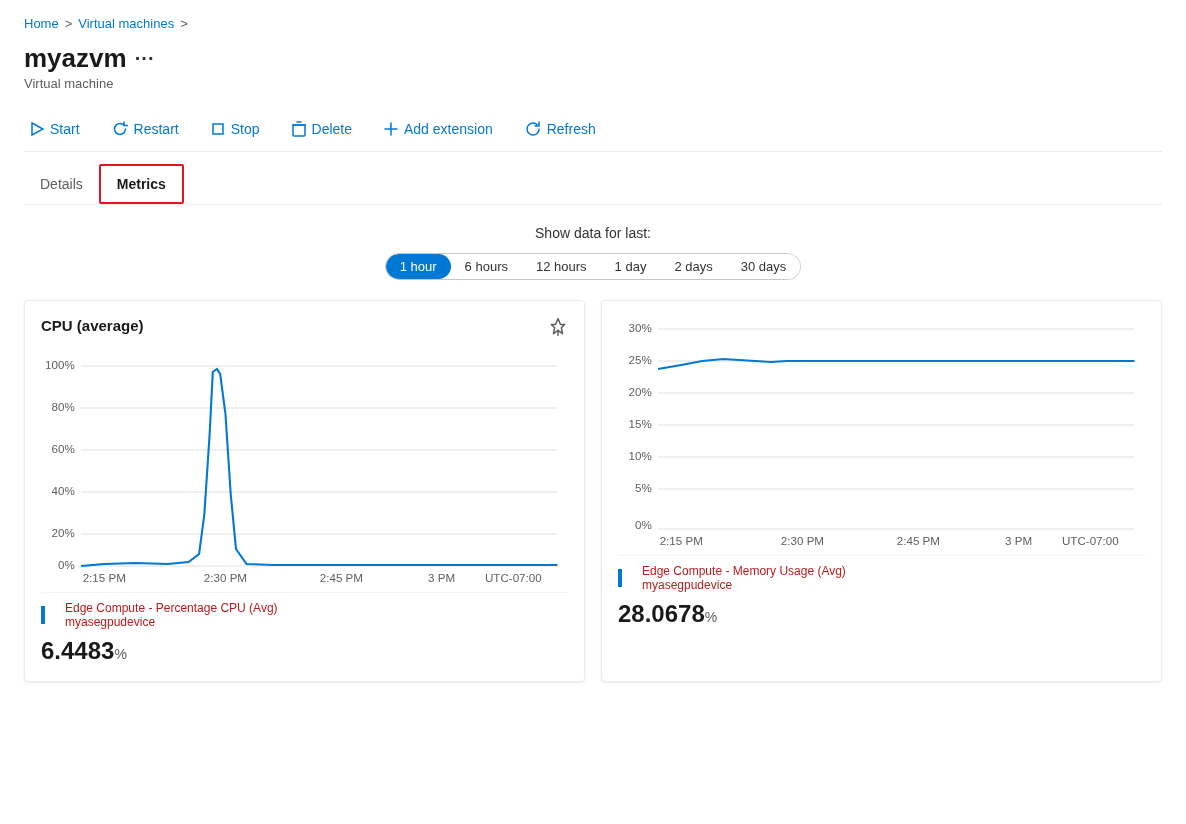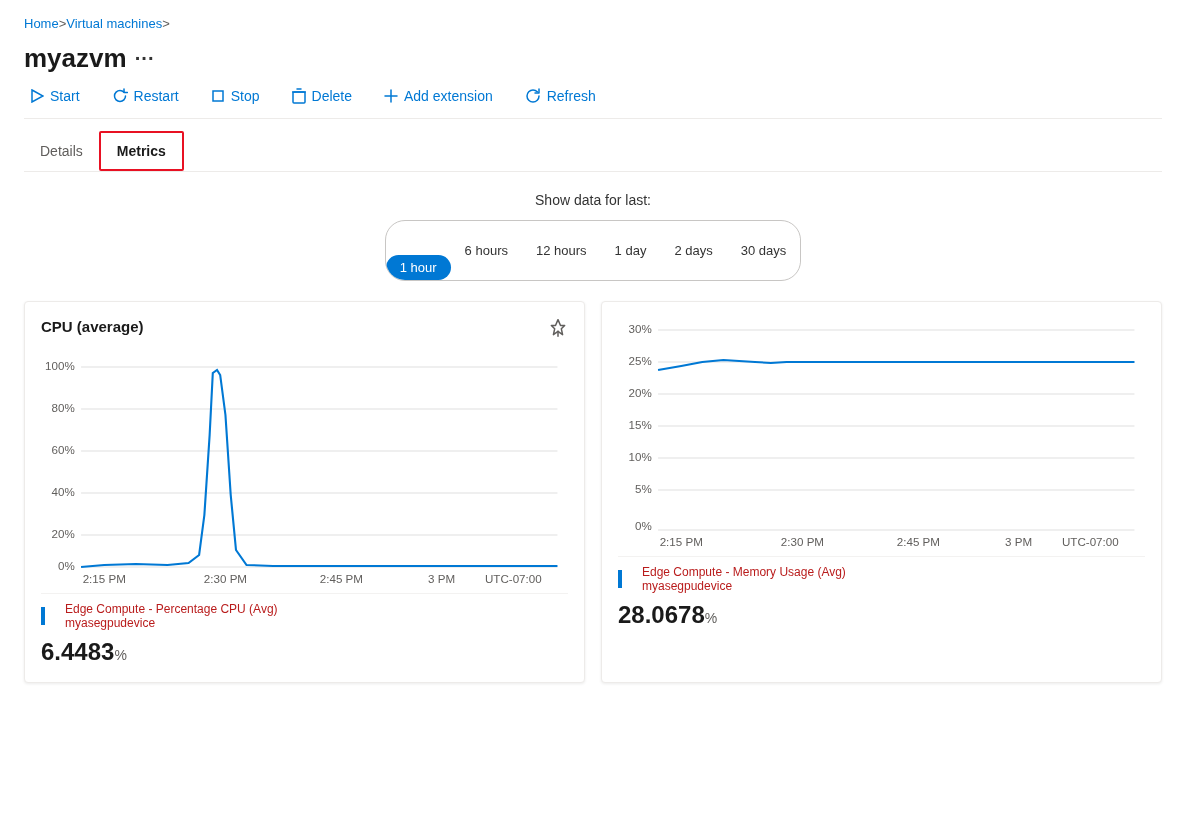--- a/index.html
+++ b/index.html
@@ -1,33 +1,33 @@
 <!DOCTYPE html>
 <html><head>
   <meta charset="utf-8">
   <style>
     * { box-sizing: border-box; margin: 0; padding: 0; }
     body { font-family: 'Segoe UI', Arial, sans-serif; background: #fff; color: #333; font-size: 14px; }
     .page { width: 1186px; min-height: 824px; padding: 16px 24px; }
-    .breadcrumb { display: flex; align-items: center; font-size: 13px; color: #0078d4; margin-bottom: 12px; }
+    .breadcrumb { display: flex; align-items: center; gap: 6px; font-size: 13px; color: #0078d4; margin-bottom: 12px; }
     .breadcrumb span { color: #605e5c; }
     .vm-title { font-size: 26px; font-weight: 600; color: #1a1a1a; display: flex; align-items: center; gap: 8px; }
     .vm-subtitle { font-size: 13px; color: #605e5c; margin-top: 2px; margin-bottom: 16px; }
     .toolbar { display: flex; align-items: center; gap: 20px; padding: 10px 0; border-bottom: 1px solid #edebe9; margin-bottom: 12px; }
     .toolbar-btn { display: flex; align-items: center; gap: 6px; background: none; border: none; cursor: pointer; color: #0078d4; font-size: 14px; padding: 4px 6px; }
     .tabs { display: flex; gap: 0; border-bottom: 1px solid #edebe9; margin-bottom: 20px; }
     .tab { padding: 10px 16px; cursor: pointer; font-size: 14px; color: #333; border: none; background: none; position: relative; }
     .tab.active { font-weight: 600; color: #1a1a1a; border: 2px solid #e81123; border-radius: 2px; }
     .tab.inactive { color: #605e5c; }
     .tab.inactive:after { content: ''; position: absolute; bottom: -1px; left: 0; right: 0; height: 2px; background: #0078d4; display: none; }
     .data-filter { display: flex; align-items: center; gap: 12px; margin-bottom: 20px; flex-direction: column; }
     .data-filter-label { font-size: 14px; color: #333; }
     .time-options { display: flex; align-items: center; border: 1px solid #c8c6c4; border-radius: 20px; overflow: hidden; }
     .time-opt { padding: 5px 14px; font-size: 13px; cursor: pointer; color: #333; background: #fff; border: none; white-space: nowrap; }
-    .time-opt.selected { background: #0078d4; color: #fff; border-radius: 20px; margin-top: 34px; }
+    .time-opt.selected { background: #0078d4; color: #fff; border-radius: 20px; }
     .charts-row { display: flex; gap: 16px; }
     .chart-card { flex: 1; border: 1px solid #edebe9; border-radius: 4px; padding: 16px; background: #fff; box-shadow: 0 1px 3px rgba(0,0,0,0.08); }
     .chart-header { display: flex; justify-content: space-between; align-items: flex-start; margin-bottom: 12px; }
     .chart-title { font-size: 15px; font-weight: 600; color: #1a1a1a; }
     .pin-icon { color: #605e5c; cursor: pointer; font-size: 18px; }
     .chart-area { position: relative; height: 230px; margin-bottom: 8px; }
     .chart-svg { width: 100%; height: 100%; }
     .chart-footer { display: flex; flex-direction: column; gap: 4px; margin-top: 8px; padding-top: 8px; border-top: 1px solid #f3f2f1; }
     .legend-item { display: flex; align-items: center; gap: 20px; font-size: 12px; color: #b91c1c; }
     .legend-bar { width: 4px; height: 18px; background: #0078d4; }
@@ -45,20 +45,21 @@
     <a href="#">Home</a>
     <span>&gt;</span>
     <a href="#">Virtual machines</a>
     <span>&gt;</span>
   </div>
 
   <div class="vm-title">
     <span>myazvm</span>
     <span class="ellipsis">···</span>
   </div>
+  <div class="vm-subtitle">Virtual machine</div>
 
   <div class="toolbar">
     <button class="toolbar-btn">
       <svg width="14" height="14" viewBox="0 0 14 14">
           <polygon points="2,1 13,7 2,13" fill="none" stroke="#0078d4" stroke-width="1.5"></polygon>
         </svg>
       <span>Start</span>
     </button>
     <button class="toolbar-btn">
       <svg width="16" height="16" viewBox="0 0 16 16">

